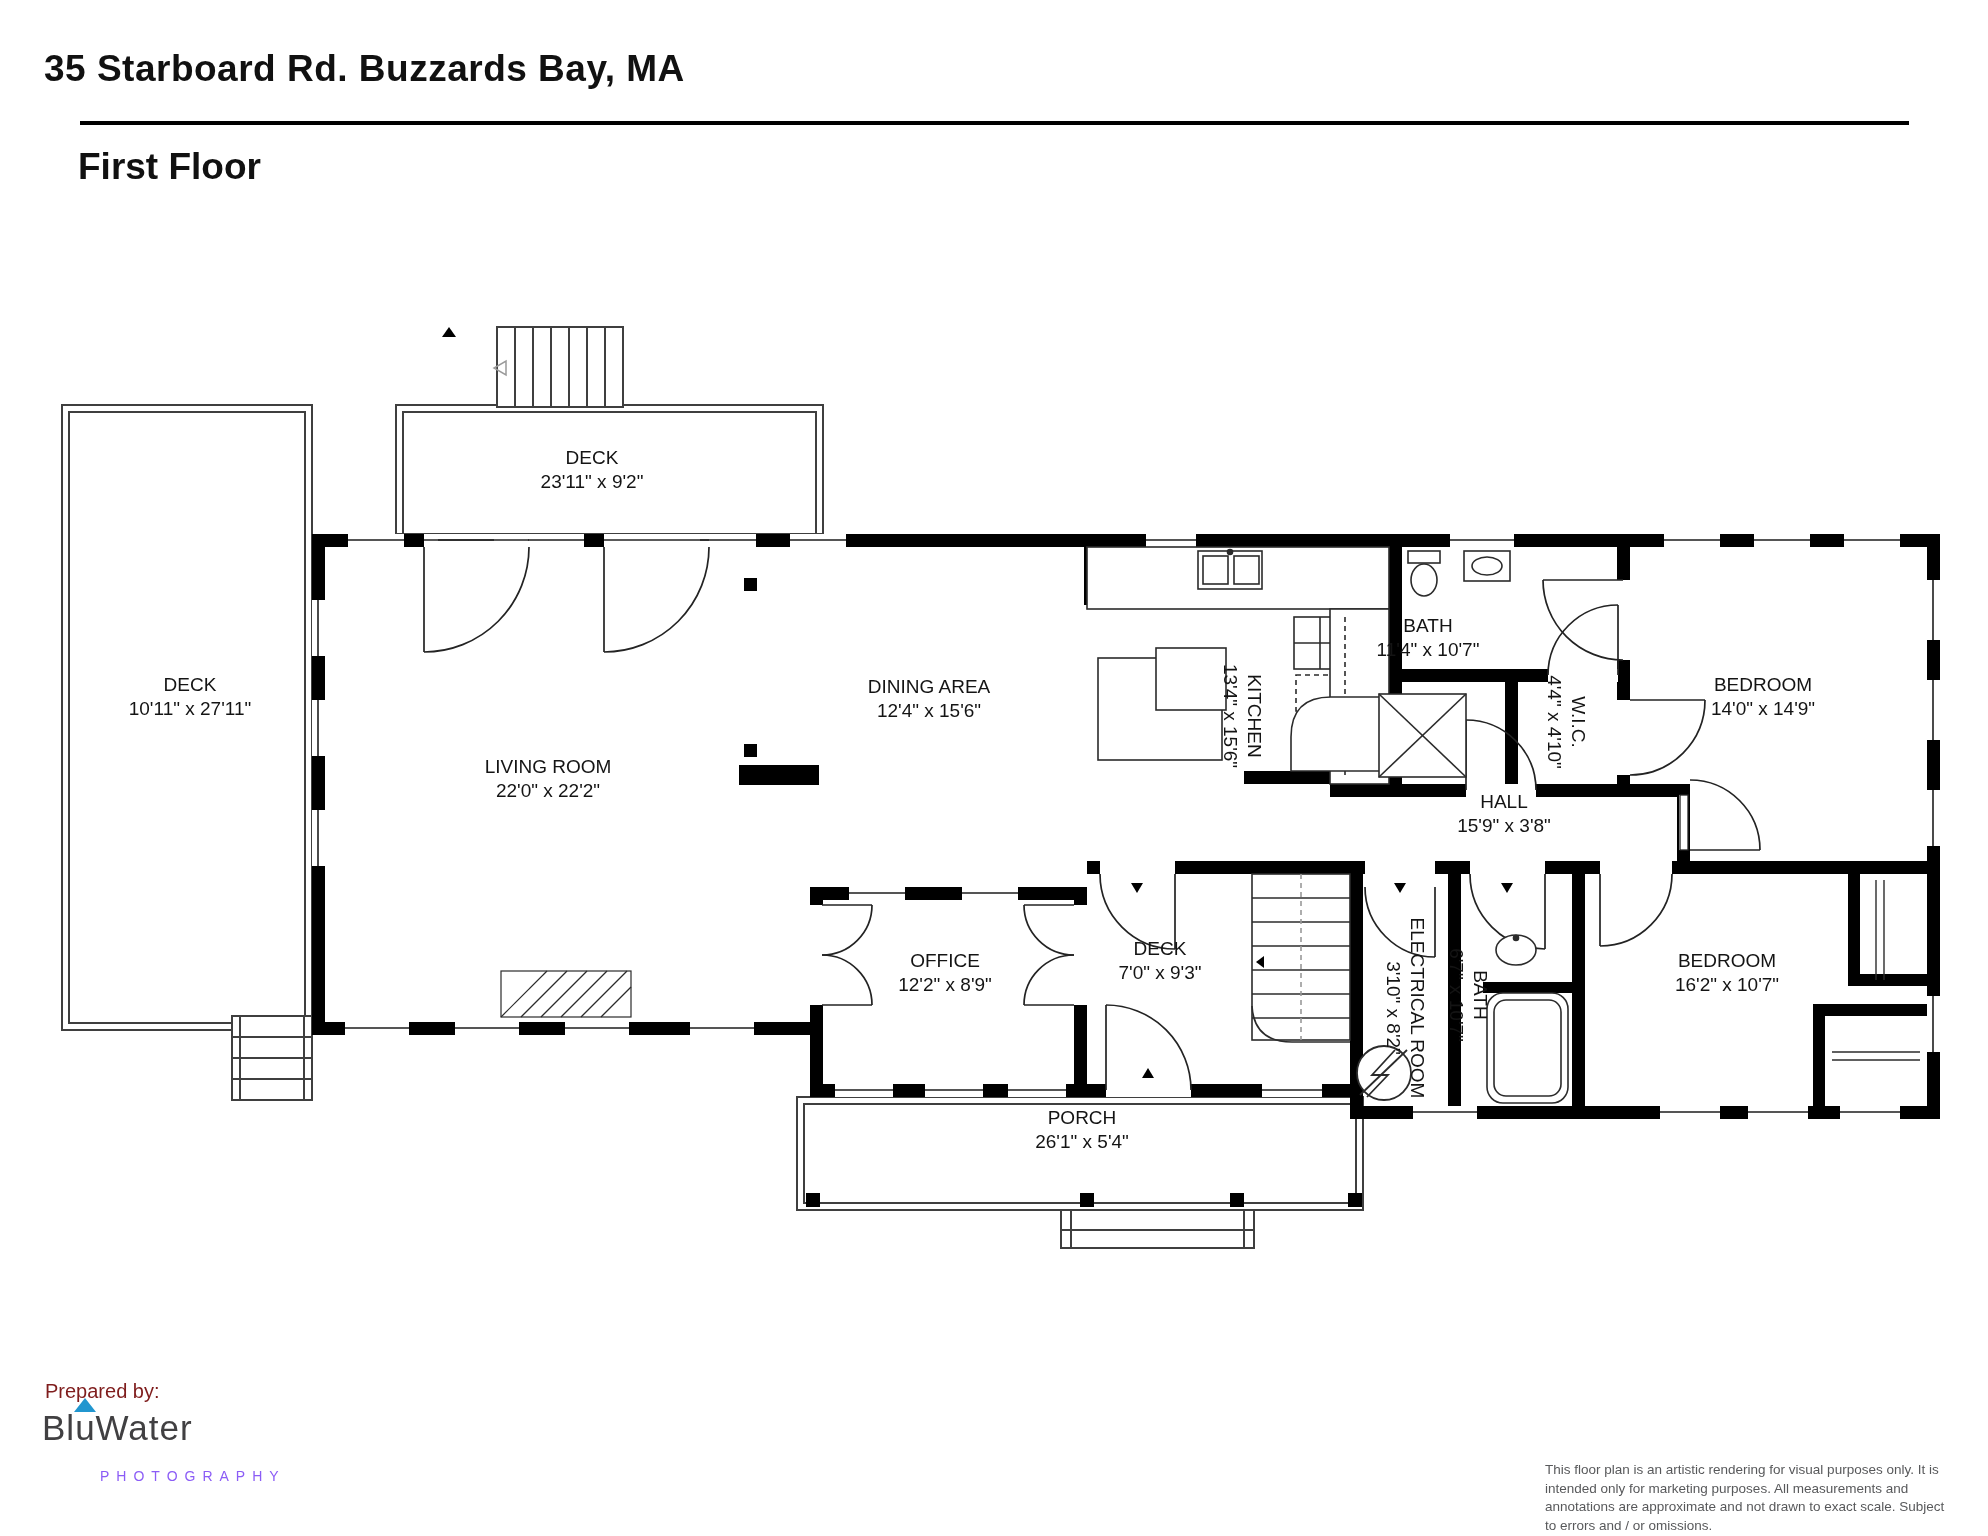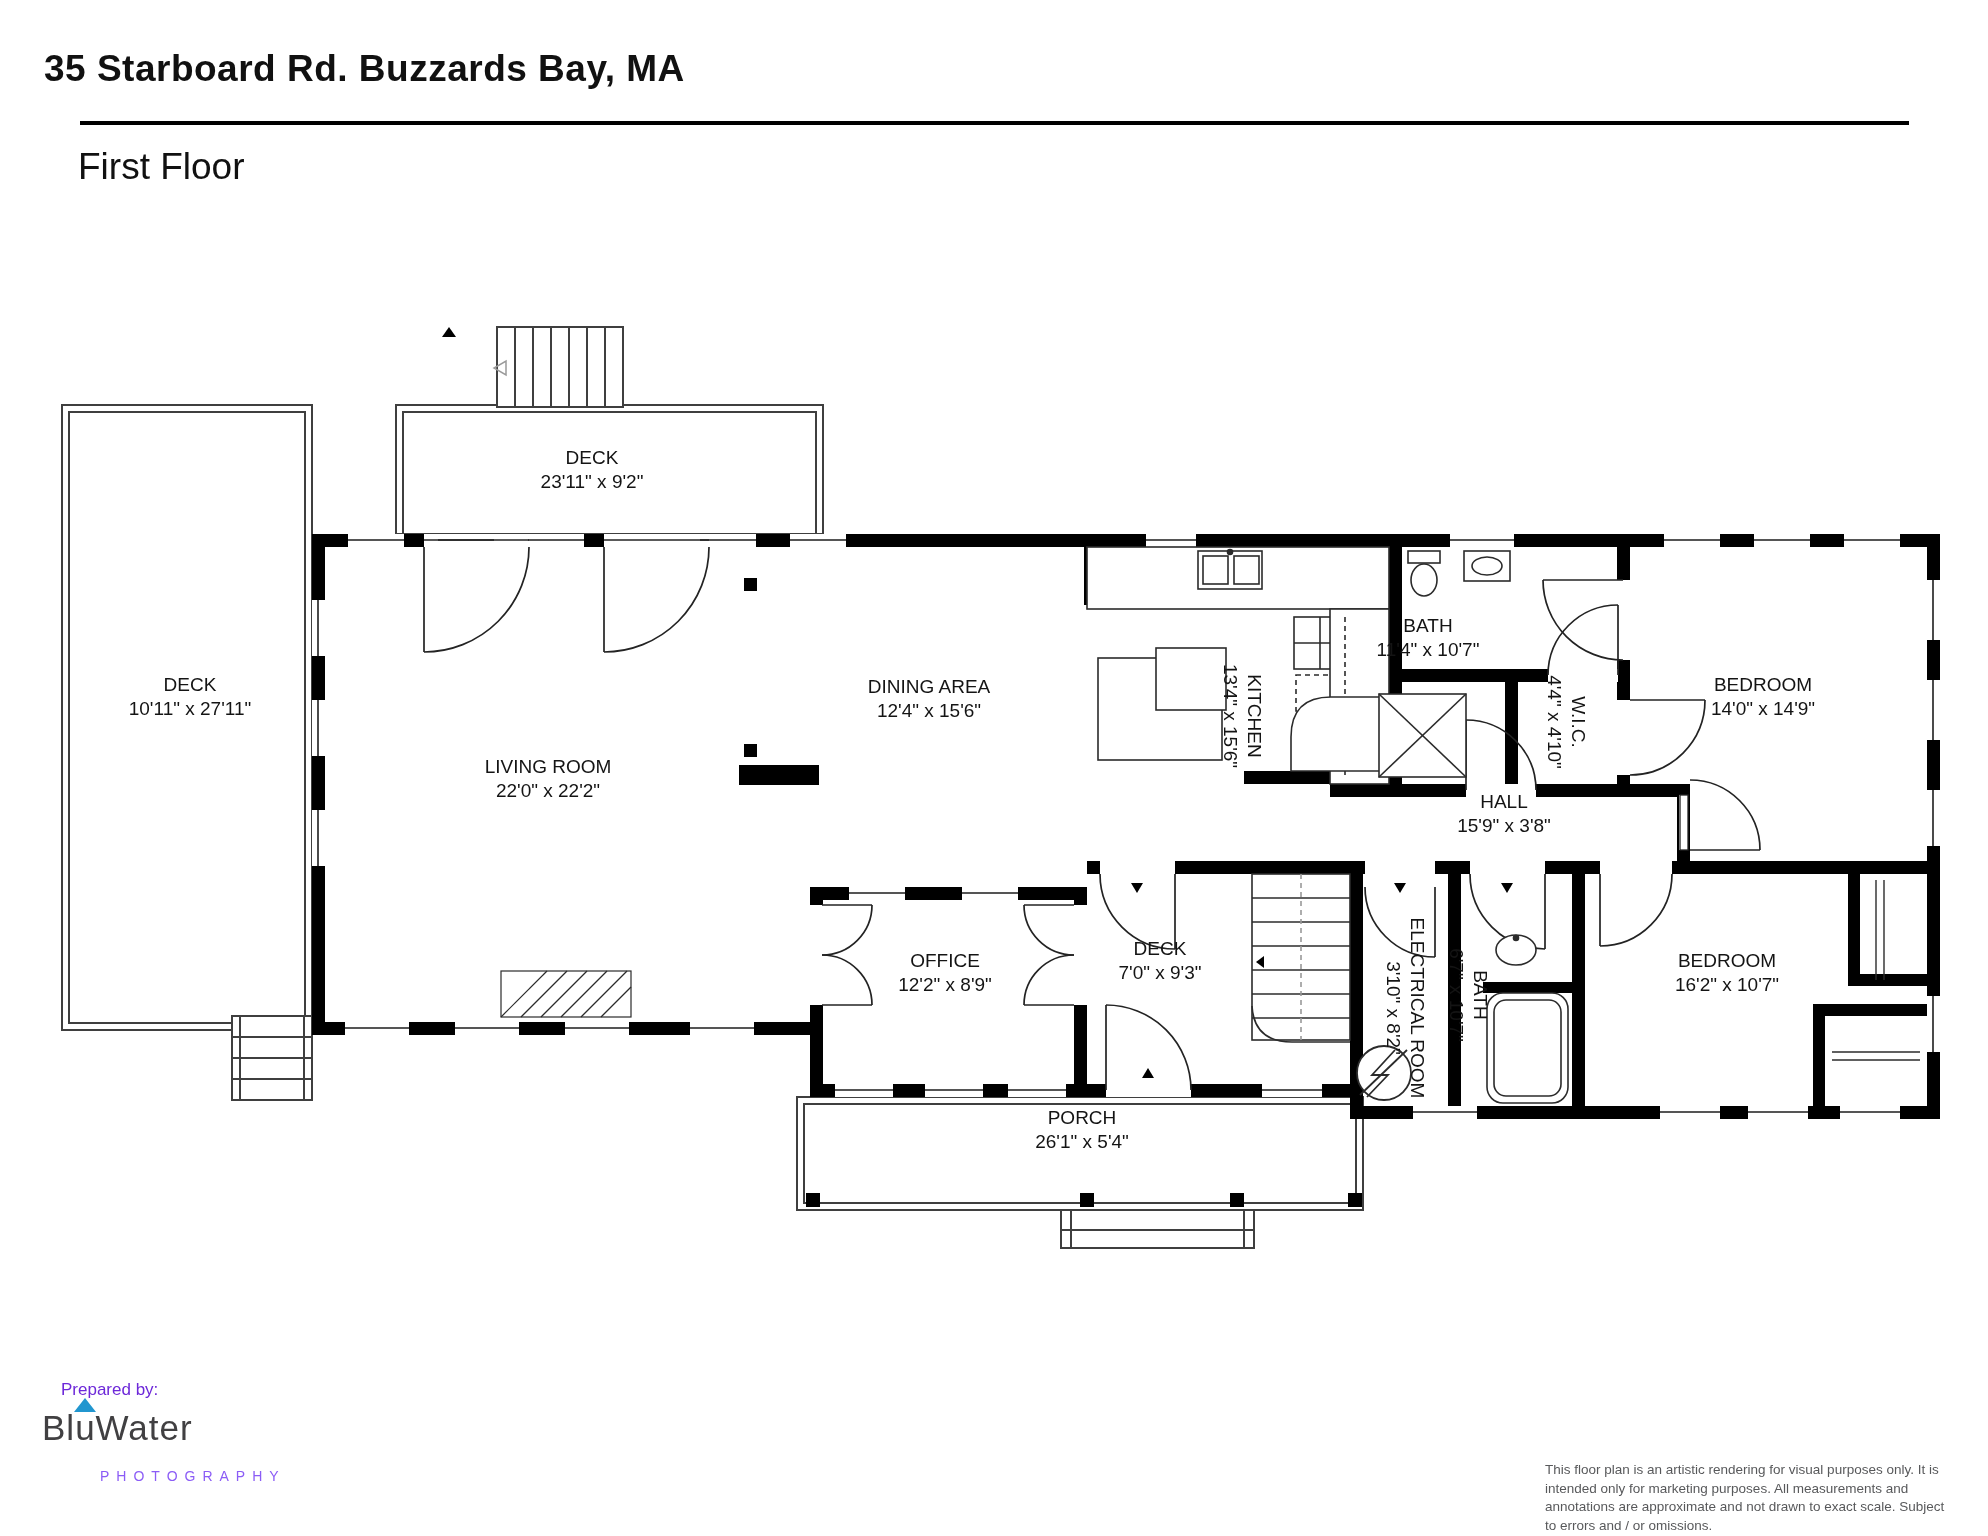--- a/index.html
+++ b/index.html
@@ -1,26 +1,26 @@
 <!DOCTYPE html>
 <html><head>
 <meta charset="utf-8">
 <style>
   html,body{margin:0;padding:0;background:#ffffff;}
   .page{position:relative;width:1988px;height:1536px;background:#fff;overflow:hidden;
         font-family:"Liberation Sans", sans-serif;color:#111;}
   .title{position:absolute;left:0;top:48px;width:100%;text-align:left;
          font-size:37px;font-weight:bold;letter-spacing:0.5px;margin-left:44px;}
   .title-rule{position:absolute;left:80px;top:121px;width:1829px;height:4px;background:#000;}
-  .floor-label{position:absolute;left:78px;top:146px;font-size:37px;font-weight:normal;}
+  .floor-label{position:absolute;left:78px;top:146px;font-size:37px;font-weight:bold;}
   svg.plan{position:absolute;left:0;top:0;}
   .room-label{position:absolute;transform:translate(-50%,-50%);text-align:center;
               font-size:19px;line-height:1.25;white-space:nowrap;color:#141414;}
   .room-label.rot{transform:translate(-50%,-50%) rotate(90deg);}
-  .prepared{position:absolute;left:61px;top:1380px;font-size:17px;color:#6d28d9;}
+  .prepared{position:absolute;left:45px;top:1380px;font-size:20px;color:#7f1d1d;}
   .logo{position:absolute;left:42px;top:1408px;font-size:35px;color:#414042;letter-spacing:1px;}
   .u-wrap{position:relative;display:inline-block;}
   .roof{position:absolute;left:50%;top:-10px;transform:translateX(-50%);
         width:0;height:0;border-left:11px solid transparent;border-right:11px solid transparent;
         border-bottom:14px solid #2196cf;}
   .photography{position:absolute;left:100px;top:1468px;font-size:14px;letter-spacing:7px;color:#8b5cf6;}
   .disclaimer{position:absolute;left:1545px;top:1437px;width:408px;font-size:13.5px;
               line-height:1.38;color:#58595b;margin-top:24px;}
 </style>
 </head>

